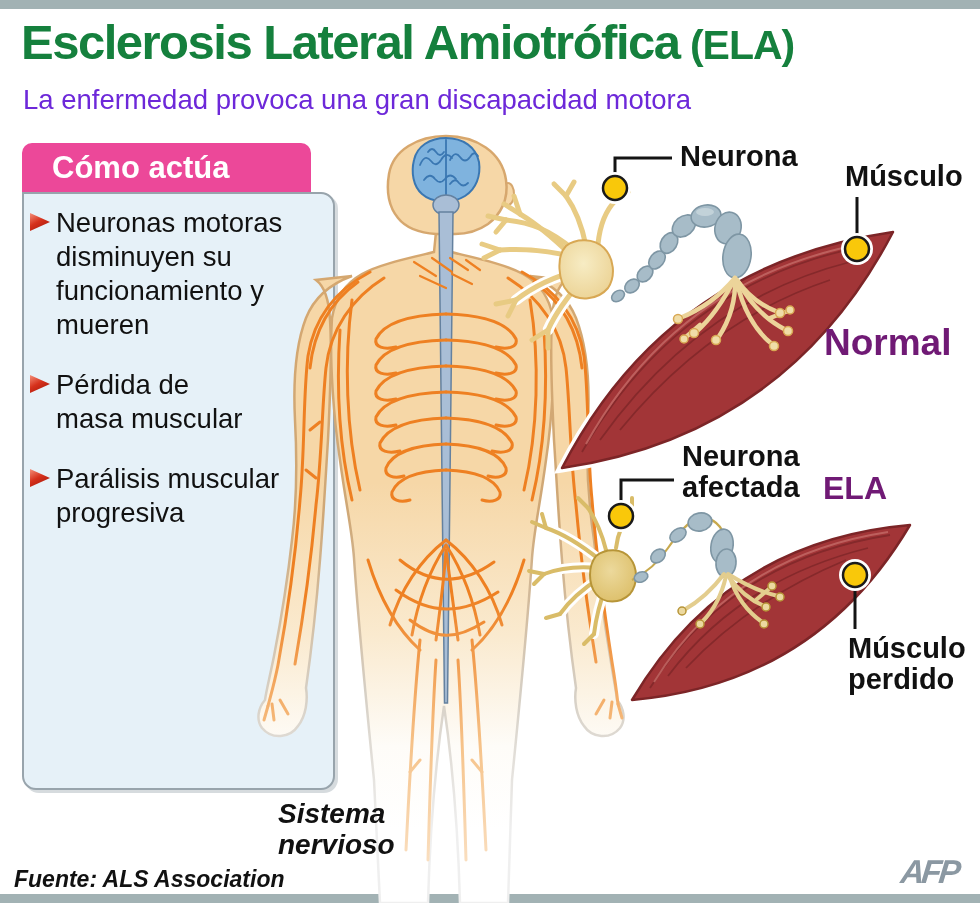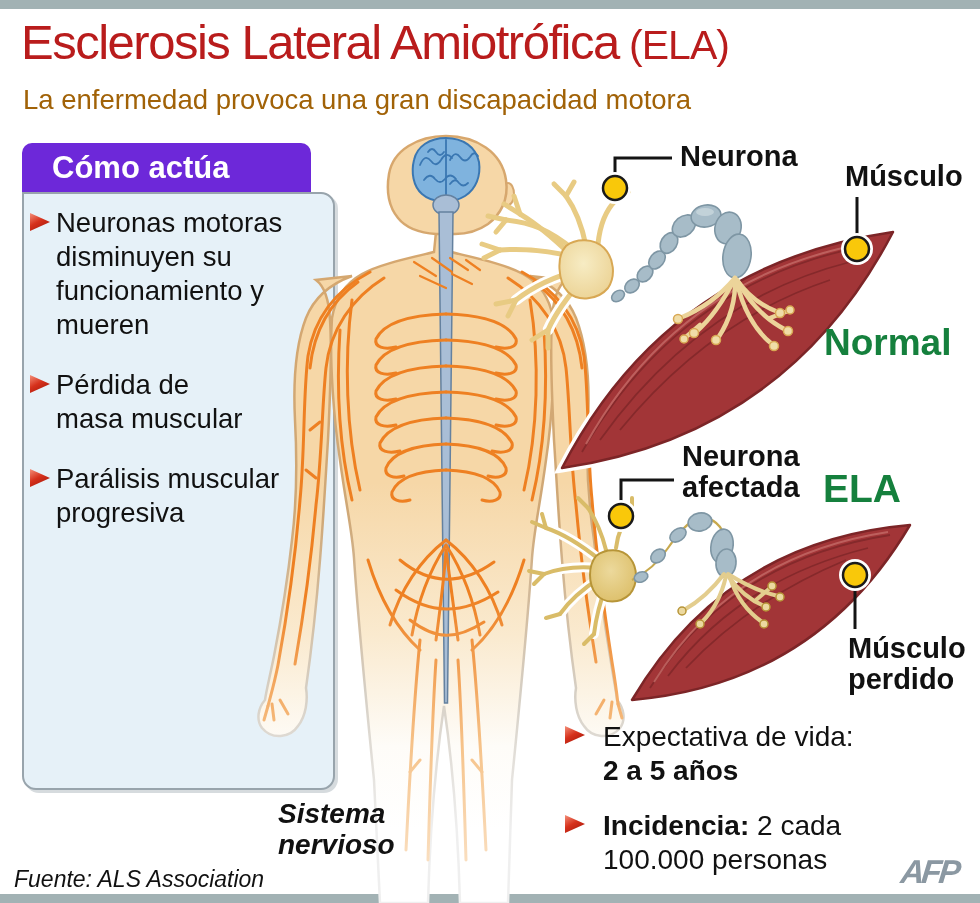--- a/index.html
+++ b/index.html
@@ -2,47 +2,47 @@
 <html><head>
 <meta charset="utf-8">
 <style>
   html,body{margin:0;padding:0;background:#fff;}
   #canvas{position:relative;width:980px;height:903px;background:#ffffff;overflow:hidden;
           font-family:"Liberation Sans",sans-serif;color:#111;}
   .bar{position:absolute;left:0;width:980px;height:9px;background:#a2b2b4;}
   #top-bar{top:0;} #bottom-bar{top:894px;}
 
   
-  #title{position:absolute;left:21px;top:14px;z-index:3;font-weight:normal;font-size:49px;
-         letter-spacing:-1.5px;white-space:nowrap;color:#b91c1c;}
+  #title{position:absolute;left:21px;top:14px;z-index:3;font-weight:bold;font-size:49px;
+         letter-spacing:-1.5px;white-space:nowrap;color:#15803d;}
   #title .paren{font-size:41px;letter-spacing:-1px;}
-  #subtitle{position:absolute;left:23px;top:84px;z-index:3;font-size:27.5px;color:#a16207;white-space:nowrap;}
+  #subtitle{position:absolute;left:23px;top:84px;z-index:3;font-size:27.5px;color:#6d28d9;white-space:nowrap;}
 
   
   #howbox-header{position:absolute;left:22px;top:143px;width:289px;height:49px;z-index:1;
-                 background:#6d28d9;border-radius:10px 10px 0 0;}
+                 background:#ec4899;border-radius:10px 10px 0 0;}
   #howbox-header span{display:block;padding-left:30px;line-height:49px;font-size:31px;font-weight:bold;color:#fff;}
   #howbox-panel{position:absolute;left:22px;top:192px;width:313px;height:598px;z-index:1;
                 background:#e6f1f8;border:2px solid #98a4ac;box-sizing:border-box;
                 border-radius:0 14px 14px 14px;box-shadow:3px 3px 0 rgba(120,135,145,.30);}
   #bullet-list{position:absolute;left:30px;top:206px;width:290px;z-index:3;}
   .bullet-item{display:flex;gap:6px;margin-bottom:26px;}
   .tri{flex:0 0 auto;width:20px;height:18px;margin-top:7px;
        clip-path:polygon(0 0,100% 50%,0 100%);
        background:linear-gradient(150deg,#f4907a 0%,#d6311c 45%,#9c1206 100%);}
   .bullet-text{font-size:27.5px;line-height:34px;white-space:pre-line;}
 
   
   .lbl{position:absolute;z-index:3;font-weight:bold;font-size:29px;line-height:31px;
        color:#111;white-space:pre-line;}
-  .lbl.gray{color:#15803d;}
+  .lbl.gray{color:#701a75;}
   #normal-label{font-size:37px;}
-  #ela-label{font-size:39px;}
+  #ela-label{font-size:32px;}
   #sistema-label{font-weight:bold;font-style:italic;font-size:28px;line-height:31px;}
-  #fuente-label{font-weight:normal;font-style:italic;font-size:23px;}
+  #fuente-label{font-weight:bold;font-style:italic;font-size:23px;}
   #afp-logo{font-weight:bold;font-style:italic;font-size:33px;color:#8b98a2;
             letter-spacing:-3px;transform:skewX(-6deg);}
 
   
   #facts{position:absolute;left:565px;top:720px;width:350px;z-index:3;}
   .fact{display:flex;gap:18px;margin:0 0 21px 0;}
   .fact .tri{margin-top:6px;}
   .fact-text{font-size:28px;line-height:34px;white-space:pre-line;}
   .fact-text .block{display:block;}
   .bold{font-weight:bold;}
@@ -393,28 +393,17 @@
   <div class="lbl" style="left:845px;top:161px;" id="musculo-label">Músculo</div>
   <div class="lbl gray" style="left:824px;top:327px;" id="normal-label">Normal</div>
   <div class="lbl" style="left:682px;top:441px;" id="neurona-afectada-label">Neurona
 afectada</div>
   <div class="lbl gray" style="left:823px;top:473px;" id="ela-label">ELA</div>
   <div class="lbl" style="left:848px;top:633px;" id="musculo-perdido-label">Músculo
 perdido</div>
   <div class="lbl" style="left:278px;top:798px;" id="sistema-label">Sistema
 nervioso</div>
 
-  <div id="facts">
-    <p class="fact">
-      <span class="tri"></span>
-      <span class="fact-text"><span class="block">Expectativa de vida:</span><span class="block bold">2 a 5 años</span></span>
-    </p>
-    <p class="fact">
-      <span class="tri"></span>
-      <span class="fact-text"><span class="bold">Incidencia:</span><span> 2 cada
-100.000 personas</span></span>
-    </p>
-  </div>
 
   <div class="lbl" style="left:14px;top:864px;" id="fuente-label">Fuente: ALS Association</div>
   <div class="lbl" style="left:901px;top:856px;" id="afp-logo">AFP</div>
 
 </div>
 
 </body></html>

